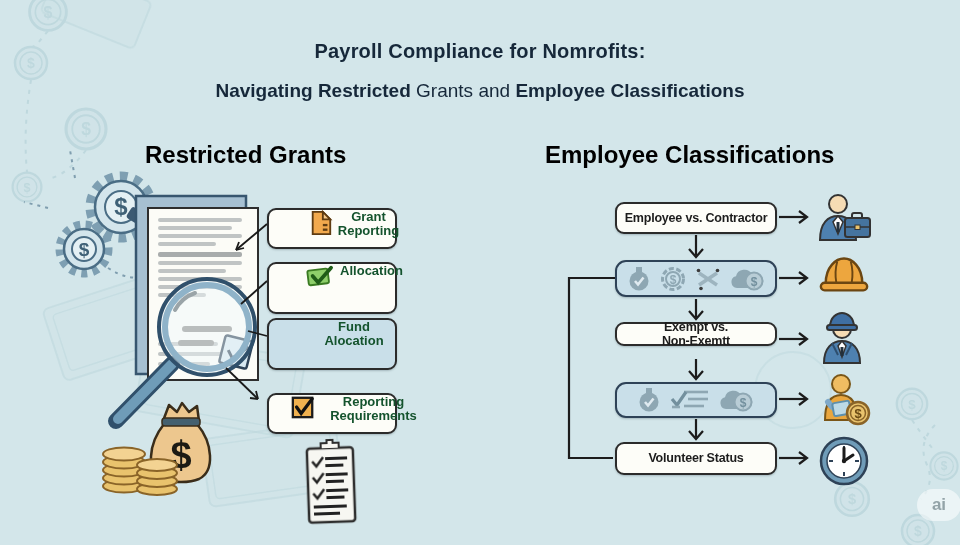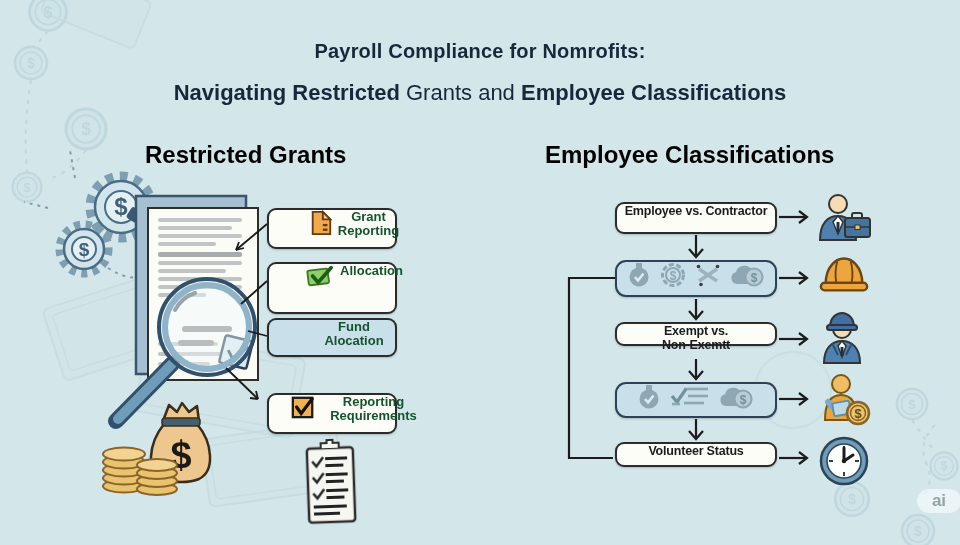--- a/index.html
+++ b/index.html
@@ -6,53 +6,53 @@
   body { background:#888; }
   .stage {
     position:relative; width:960px; height:545px; overflow:hidden;
     background:#d3e6ea;
     font-family:"Liberation Sans", sans-serif;
     color:#16283a;
   }
   .art { position:absolute; inset:0; z-index:1; pointer-events:none; }
   .hdr { position:absolute; left:0; right:0; text-align:center; z-index:2; color:#16283a; }
   .title { top:40px; font-size:20px; font-weight:800; letter-spacing:.2px; }
-  .subtitle { top:80px; font-size:22px; }
+  .subtitle { top:80px; font-size:19px; }
   .subtitle .w800 { font-weight:800; }
   .subtitle .w700 { font-weight:700; }
   .subtitle .w400 { font-weight:400; }
   .sec-hdr { position:absolute; z-index:2; font-size:24px; font-weight:800; color:#000000; }
   .sec-hdr.left { left:145px; top:141px; }
   .sec-hdr.right { left:545px; top:141px; }
 
   .callout {
     position:absolute; left:267px; width:130px; z-index:2;
     background:#fdfdf8; border:2px solid #2b2b2b; border-radius:9px;
     display:flex; justify-content:center; gap:5px;
     box-shadow:0 1px 2px rgba(30,50,60,.25);
     font-size:13px; font-weight:700; color:#14532d; line-height:1.05; text-align:center;padding-left:44px;
   }
   .callout.blue { background:#c9dfe9; }
   .callout .ic { flex:0 0 auto; display:flex; }
 
   .flow-box {
     position:absolute; left:615px; width:162px; z-index:2;
     background:#fdfdf8; border:2px solid #2b2b2b; border-radius:9px;
-    display:flex; justify-content:center;
+    display:flex; align-items:center; justify-content:center;
     box-shadow:0 1px 2px rgba(30,50,60,.25);
     font-size:12.5px; font-weight:700; color:#1c1c1c; line-height:1.15; text-align:center;
     letter-spacing:-.2px;
   }
   .flow-box.icons {
     background:#c9dfe9; border:2px solid #2e4257; border-radius:11px;
     gap:9px;
   }
   .result-icon { position:absolute; z-index:2; display:flex; }
   .watermark {
-    position:absolute; left:917px; top:489px; width:44px; height:24px; z-index:3;
+    position:absolute; left:917px; top:489px; width:44px; height:32px; z-index:3;
     background:rgba(255,255,255,.55); border-radius:16px;
     display:flex; align-items:center; justify-content:center;
     font-size:17px; font-weight:700; color:#93a3a8;
   }
 </style>
 </head>
 <body>
 
 <div class="stage">
 
@@ -262,21 +262,21 @@
   <div class="callout" style="top:262px; height:52px;">
     <span class="ic">
       <svg width="30" height="24" viewBox="0 0 32 26">
         <rect x="3" y="6" width="22" height="16" rx="2" transform="rotate(-7 14 14)" fill="#8ecf6a" stroke="#3a7a22" stroke-width="2"></rect>
         <path d="M8,13 l6,7 l14,-16" fill="none" stroke="#1f5c17" stroke-width="4" stroke-linecap="round"></path>
       </svg>
     </span>
     <span>Allocation</span>
   </div>
 
-  <div class="callout blue" style="top:318px; height:39px;">
+  <div class="callout blue" style="top:318px; height:52px;">
     <span>Fund Alocation</span>
   </div>
 
   <div class="callout" style="top:393px; height:41px; gap:15px;">
     <span class="ic">
       <svg width="24" height="24" viewBox="0 0 26 26">
         <rect x="2" y="3" width="21" height="21" fill="#f0b14f" stroke="#1c1c1c" stroke-width="2.5"></rect>
         <path d="M6,13 l5,7 l12,-16" fill="none" stroke="#111" stroke-width="3.5" stroke-linecap="round"></path>
       </svg>
     </span>
@@ -331,21 +331,21 @@
       <path d="M2,12 l5,6 l9,-13" fill="none" stroke="#73909e" stroke-width="3.2"></path>
       <line x1="2" y1="20" x2="10" y2="20" stroke="#8ea7b3" stroke-width="2.6"></line>
     </svg>
     <svg width="36" height="26" viewBox="0 0 36 26">
       <path d="M7,22 a6,6 0 0 1 -1,-11.8 a8.5,8 0 0 1 16,-2 a6.5,6.5 0 0 1 7,13.8 z" fill="#8ea7b3"></path>
       <circle cx="24" cy="15" r="8.5" fill="#b9cdd6" stroke="#8ea7b3" stroke-width="2"></circle>
       <text x="24" y="19.5" text-anchor="middle" font-size="12" font-weight="800" fill="#73909e" font-family="Liberation Sans, sans-serif">$</text>
     </svg>
   </div>
 
-  <div class="flow-box" style="top:442px; height:25px;">
+  <div class="flow-box" style="top:442px; height:33px;">
     <span>Volunteer Status</span>
   </div>
 
   <div class="result-icon" style="left:812px; top:192px;">
     <svg width="60" height="52" viewBox="0 0 60 52">
       <circle cx="26" cy="12" r="9" fill="#f6dcb4" stroke="#333" stroke-width="2"></circle>
       <path d="M8,48 C8,31 16,24 26,24 C36,24 44,31 44,48 Z" fill="#4e81b0" stroke="#333" stroke-width="2"></path>
       <polygon points="26,24 21,30 26,42 31,30" fill="#fff" stroke="#333" stroke-width="1.5"></polygon>
       <line x1="26" y1="30" x2="26" y2="40" stroke="#22303c" stroke-width="3"></line>
       <rect x="40" y="21" width="10" height="7" rx="2" fill="none" stroke="#333" stroke-width="2"></rect>

